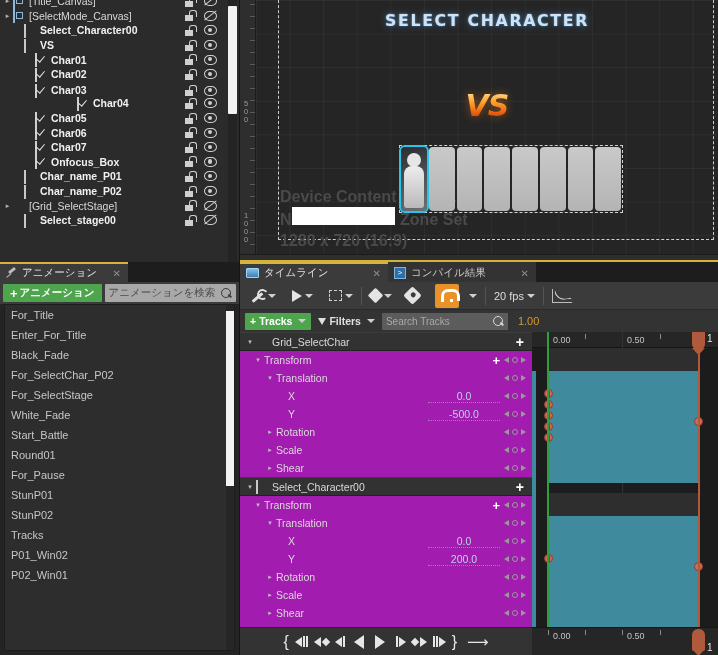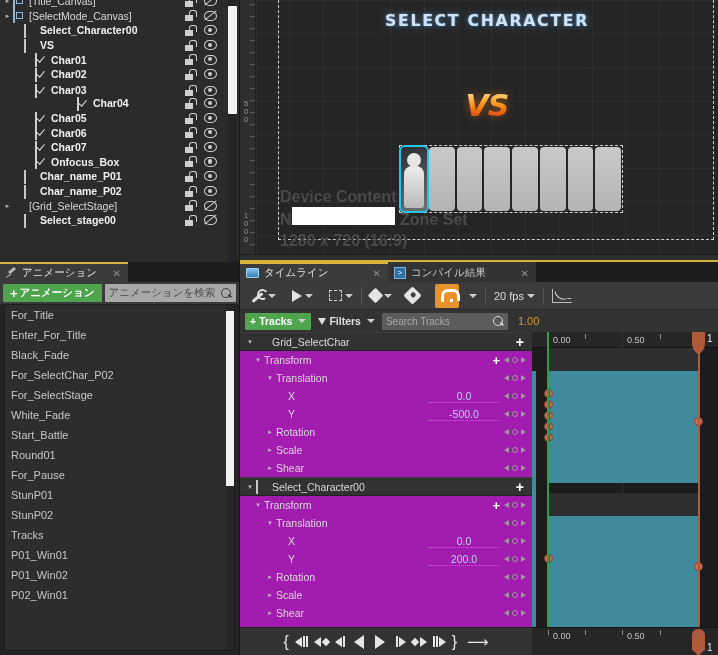--- a/index.html
+++ b/index.html
@@ -864,21 +864,20 @@
             <div class="anim-item">Black_Fade</div>
             <div class="anim-item">For_SelectChar_P02</div>
             <div class="anim-item">For_SelectStage</div>
             <div class="anim-item">White_Fade</div>
             <div class="anim-item">Start_Battle</div>
             <div class="anim-item">Round01</div>
             <div class="anim-item">For_Pause</div>
             <div class="anim-item">StunP01</div>
             <div class="anim-item">StunP02</div>
             <div class="anim-item">Tracks</div>
-            <div class="anim-item">P01_Win01</div>
             <div class="anim-item">P01_Win02</div>
             <div class="anim-item">P02_Win01</div>
           </div>
         <div class="anim-scroll-track">
           <div class="anim-scroll-thumb"></div>
         </div>
       </div>
     </div>
 
     <div class="seq-panel">

